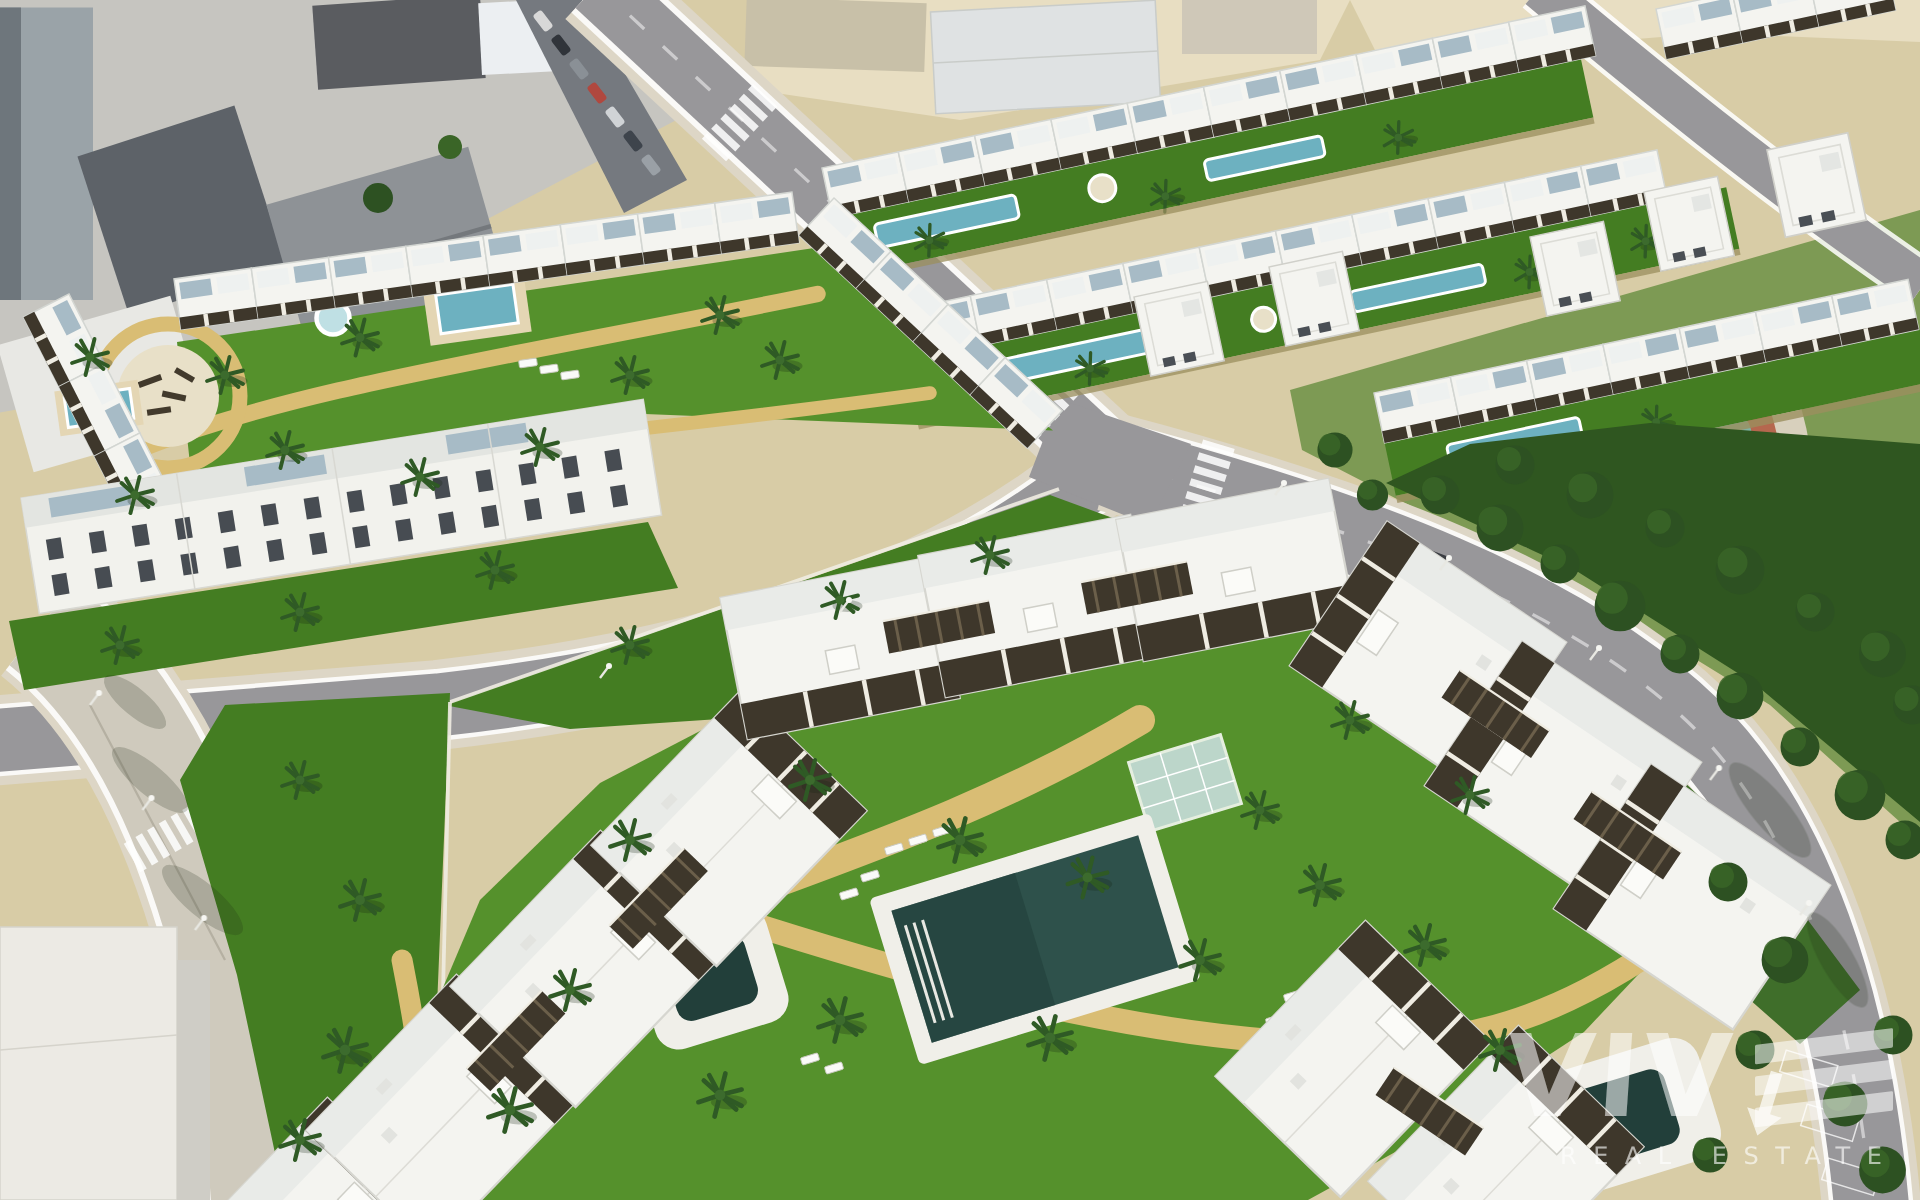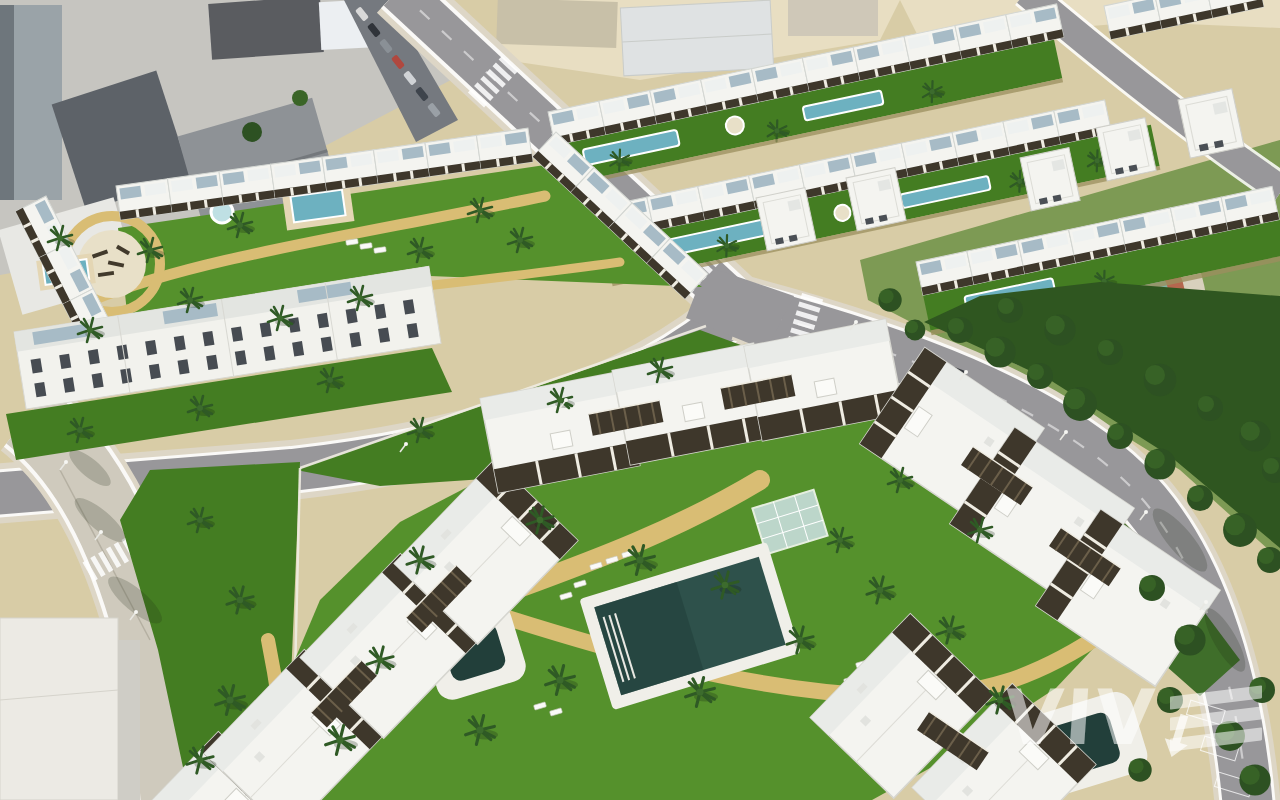--- a/index.html
+++ b/index.html
@@ -580,14 +580,15 @@
 
 <div class="watermark">
   <div class="wm-row">
     <span class="wm-brand">VIV</span>
     <span class="wm-bars">
           <i></i>
           <i></i>
           <i></i>
         </span>
   </div>
+  <div class="wm-tagline">REAL ESTATE</div>
 </div>
 </div>
 
 </body></html>

